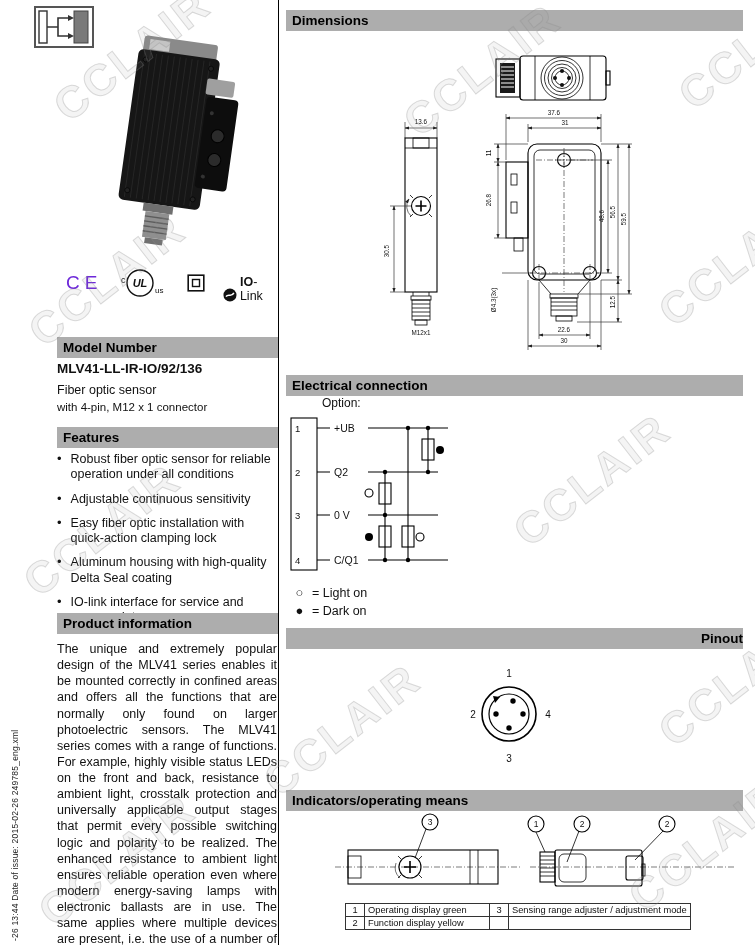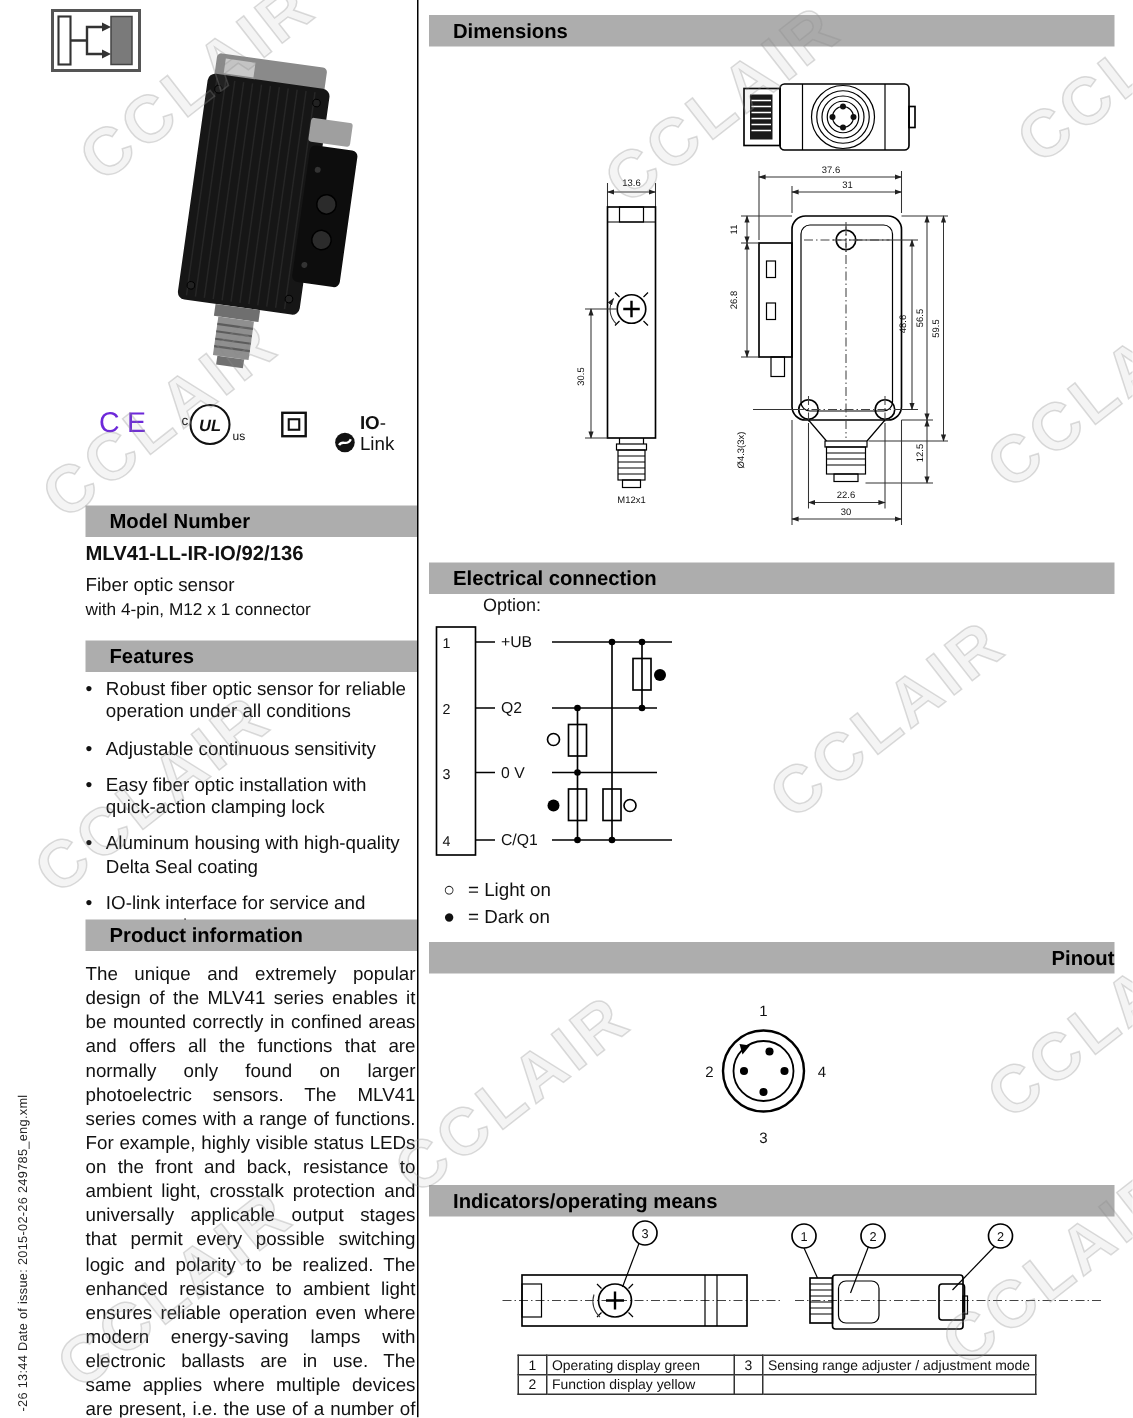--- a/index.html
+++ b/index.html
@@ -4,21 +4,21 @@
 <style>
   html,body{margin:0;padding:0;}
   body{
     width:755px;height:945px;position:relative;overflow:hidden;
     background:#ffffff;color:#111;
     font-family:"Liberation Sans", sans-serif;
   }
   .vline{position:absolute;left:278px;top:0;width:1px;height:945px;background:#000;}
   .hdr{
     position:absolute;background:#adadad;height:21px;line-height:21px;
-    font-weight:bold;font-size:13.5px;color:#000;padding-left:16px;box-sizing:border-box;
+    font-weight:bold;font-size:13.5px;color:#000;padding-left:6px;box-sizing:border-box;
   }
   .hdr.left{left:57px;width:221px;}
   .hdr.right{left:286px;width:457px;}
   .abs{position:absolute;}
   .model-number{left:57px;top:361px;font-size:13.5px;font-weight:bold;}
   .model-line1{left:57px;top:383px;font-size:12.5px;}
   .model-line2{left:57px;top:401px;font-size:11.5px;}
   .features-list{left:57px;top:452px;width:221px;}
   .feat-item{display:flex;gap:9px;margin-bottom:9px;font-size:12.5px;line-height:1.22;}
   .feat-bullet{flex:0 0 auto;font-size:13px;line-height:1.1;}

